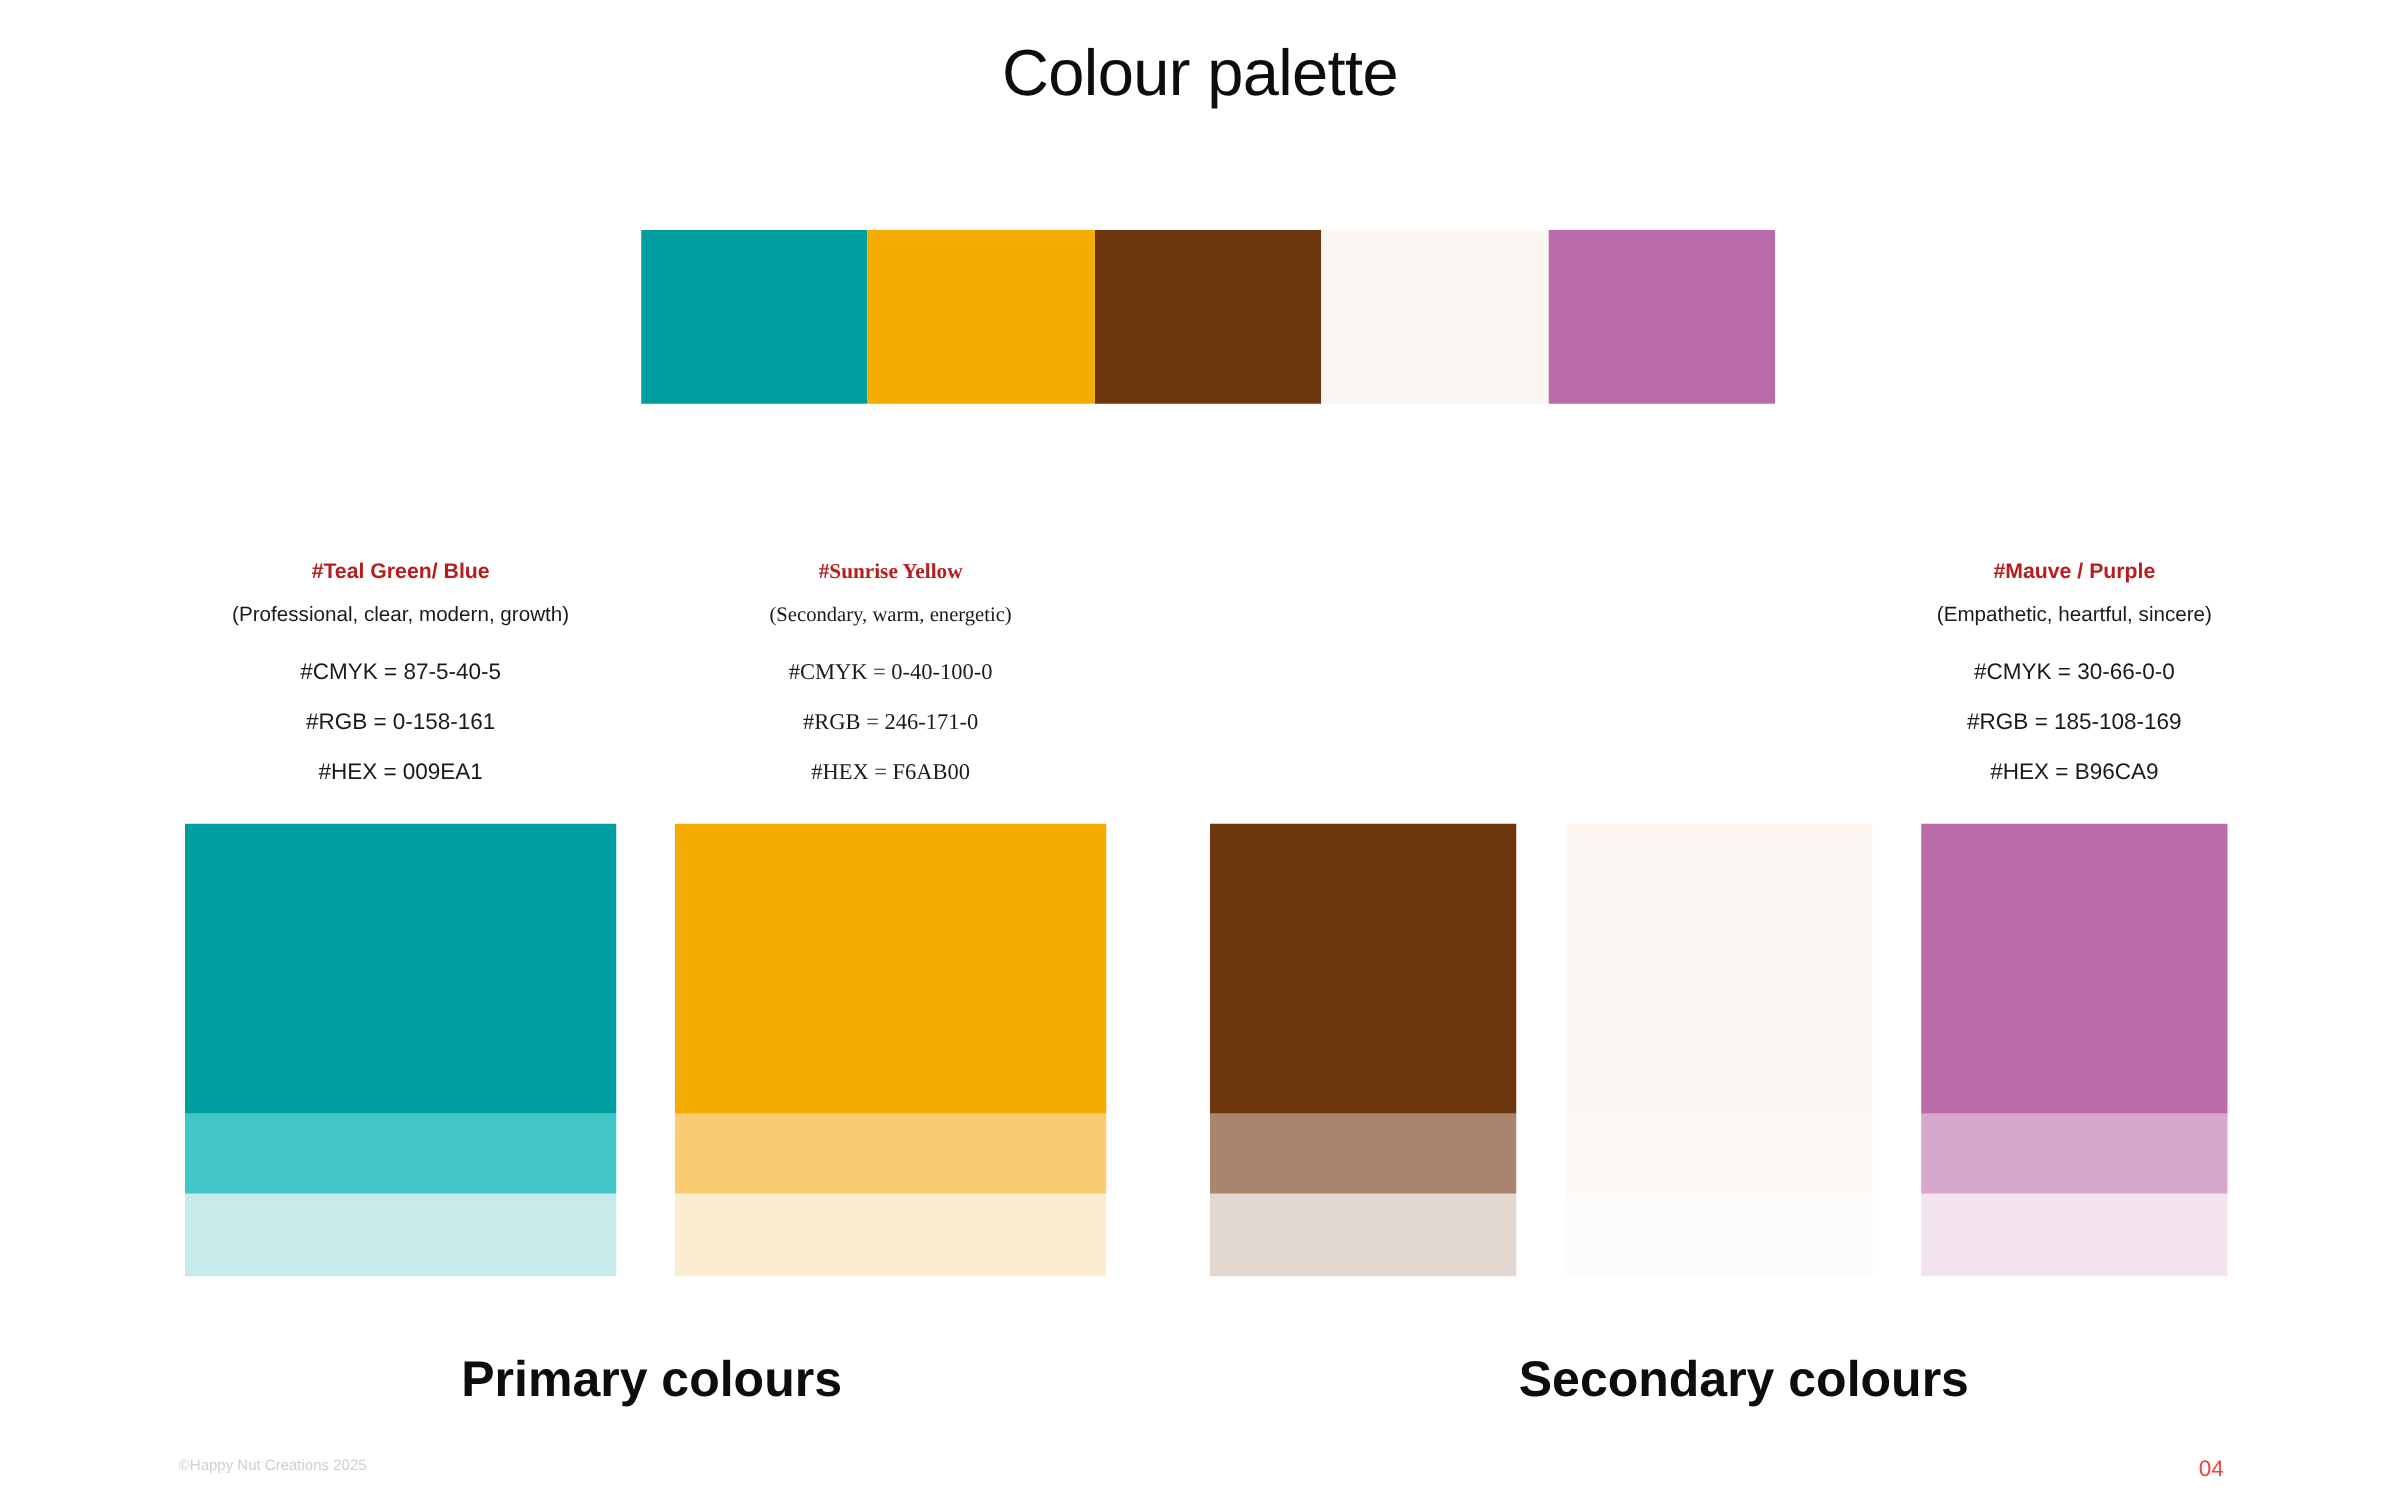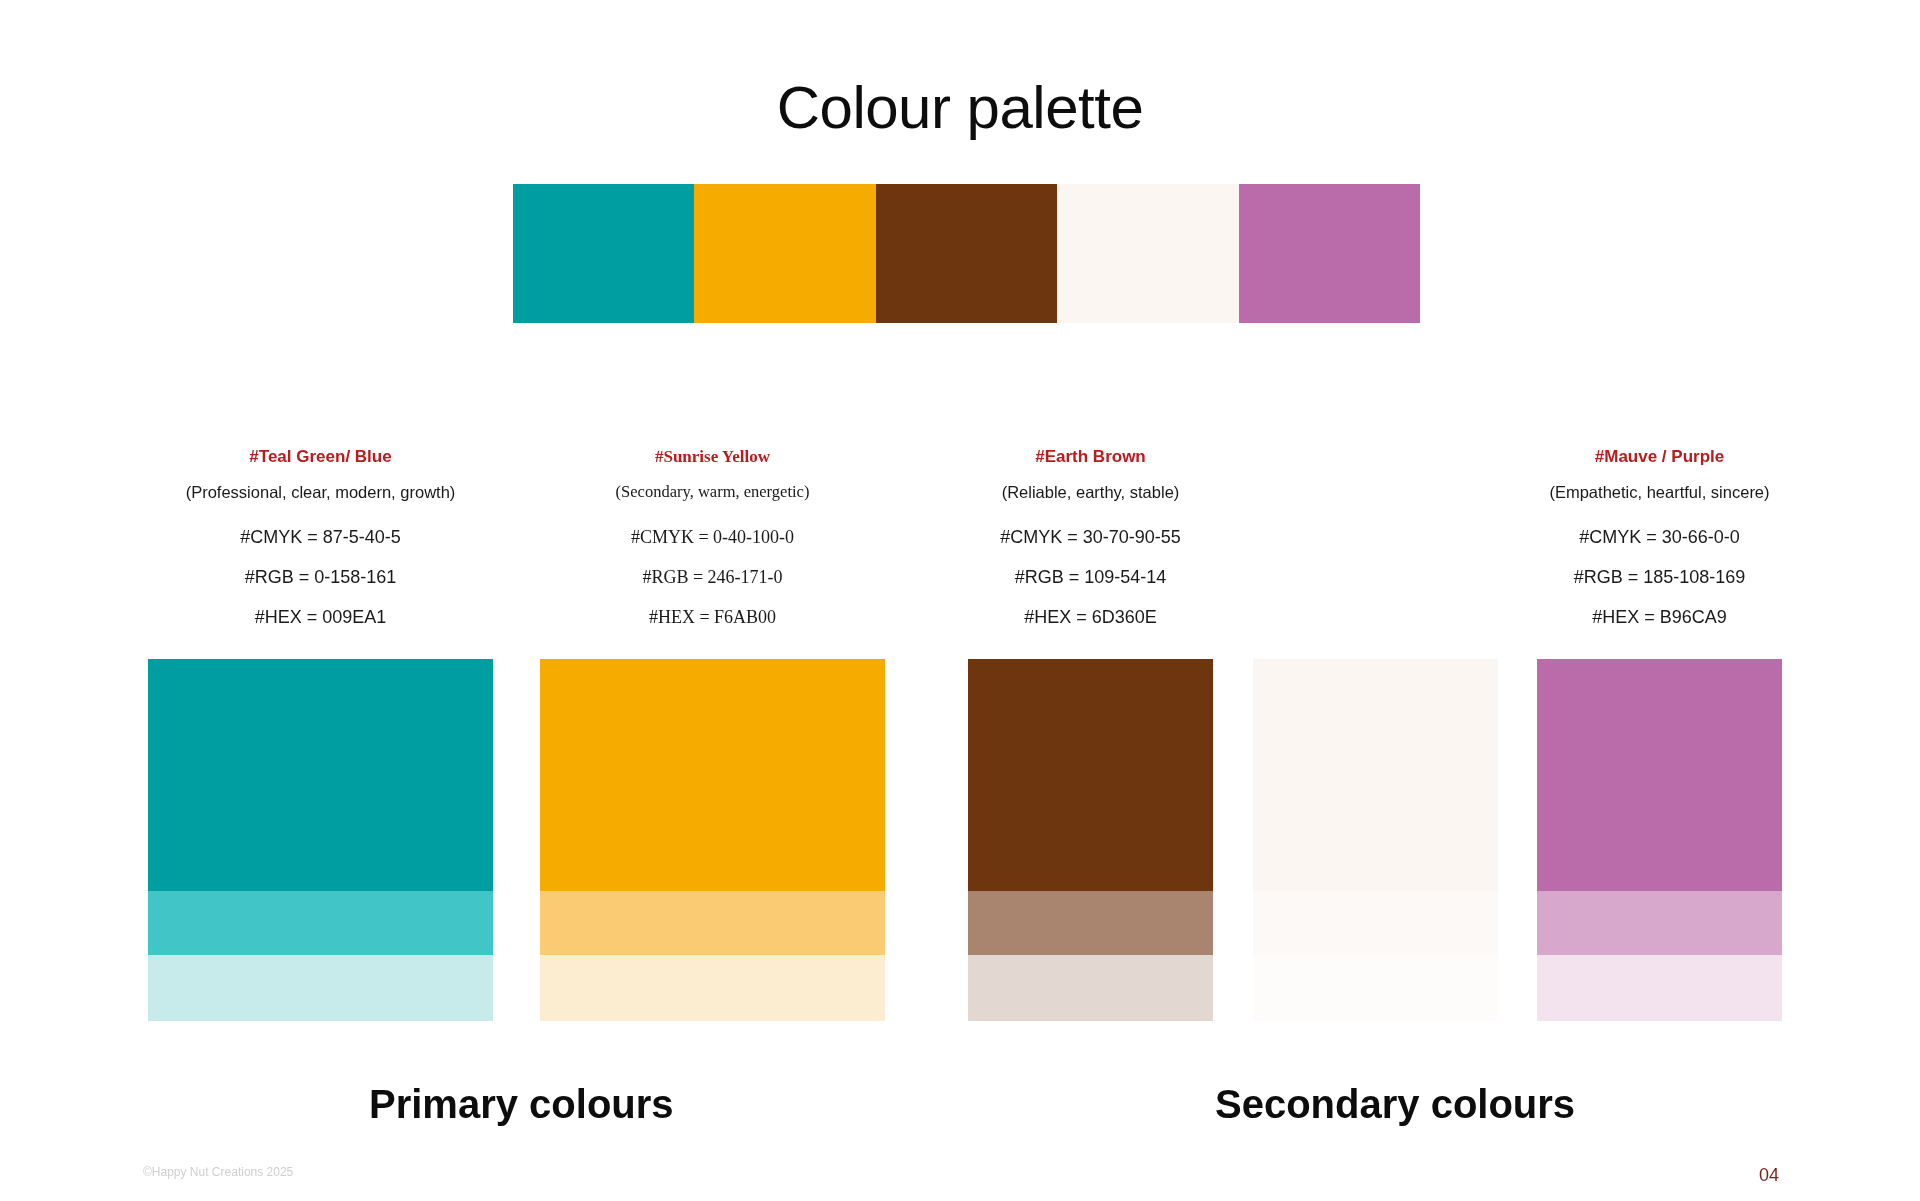--- a/index.html
+++ b/index.html
@@ -25,27 +25,26 @@
     background: #ffffff;
   }
 
   
   .page-title {
     position: absolute;
     top: 30px;
     left: 0;
     width: 1920px;
     text-align: center;
-    font-size: 60px;
+    font-size: 52px;
     font-weight: 400;
     letter-spacing: -0.5px;
     color: #0d0d0d;
     line-height: 1.12;
     white-space: pre;
-    margin-top: 44px;
   }
 
   
   .palette-bar {
     position: absolute;
     left: 513px;
     top: 184px;
     width: 907px;
     height: 139px;
     display: flex;
@@ -124,21 +123,21 @@
     font-size: 12px;
     color: #cfcfcf;
     line-height: 1.0;
     white-space: nowrap;
   }
   .footer-pagenum {
     position: absolute;
     left: 1759px;
     top: 1166px;
     font-size: 18px;
-    color: #7f1d1d;
+    color: #ef4444;
     line-height: 1.0;
     white-space: nowrap;
   }
 </style>
 </head>
 <body>
 
 <div class="slide" style="background: rgb(255, 255, 255);">
 
   <div class="page-title">Colour palette</div>
@@ -162,27 +161,20 @@
     </div>
 
     <div class="info-col" style="left:540px; width:345px;font-family:Liberation Serif, serif;">
       <div class="sw-name">#Sunrise Yellow</div>
       <div class="sw-mood">(Secondary, warm, energetic)</div>
       <div class="sw-code">#CMYK = 0-40-100-0</div>
       <div class="sw-code">#RGB = 246-171-0</div>
       <div class="sw-code">#HEX = F6AB00</div>
     </div>
 
-    <div class="info-col" style="left:968px; width:245px;">
-      <div class="sw-name">#Earth Brown</div>
-      <div class="sw-mood">(Reliable, earthy, stable)</div>
-      <div class="sw-code">#CMYK = 30-70-90-55</div>
-      <div class="sw-code">#RGB = 109-54-14</div>
-      <div class="sw-code">#HEX = 6D360E</div>
-    </div>
 
 
     <div class="info-col" style="left:1537px; width:245px;">
       <div class="sw-name">#Mauve / Purple</div>
       <div class="sw-mood">(Empathetic, heartful, sincere)</div>
       <div class="sw-code">#CMYK = 30-66-0-0</div>
       <div class="sw-code">#RGB = 185-108-169</div>
       <div class="sw-code">#HEX = B96CA9</div>
     </div>
 

